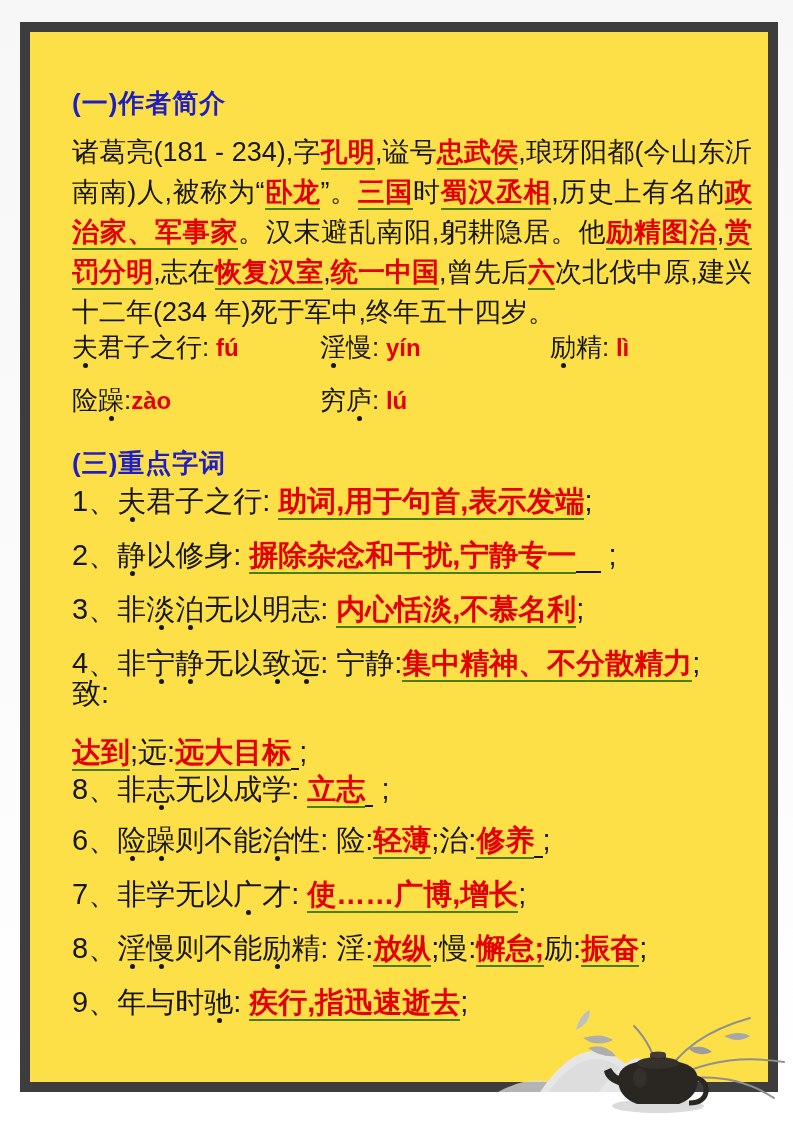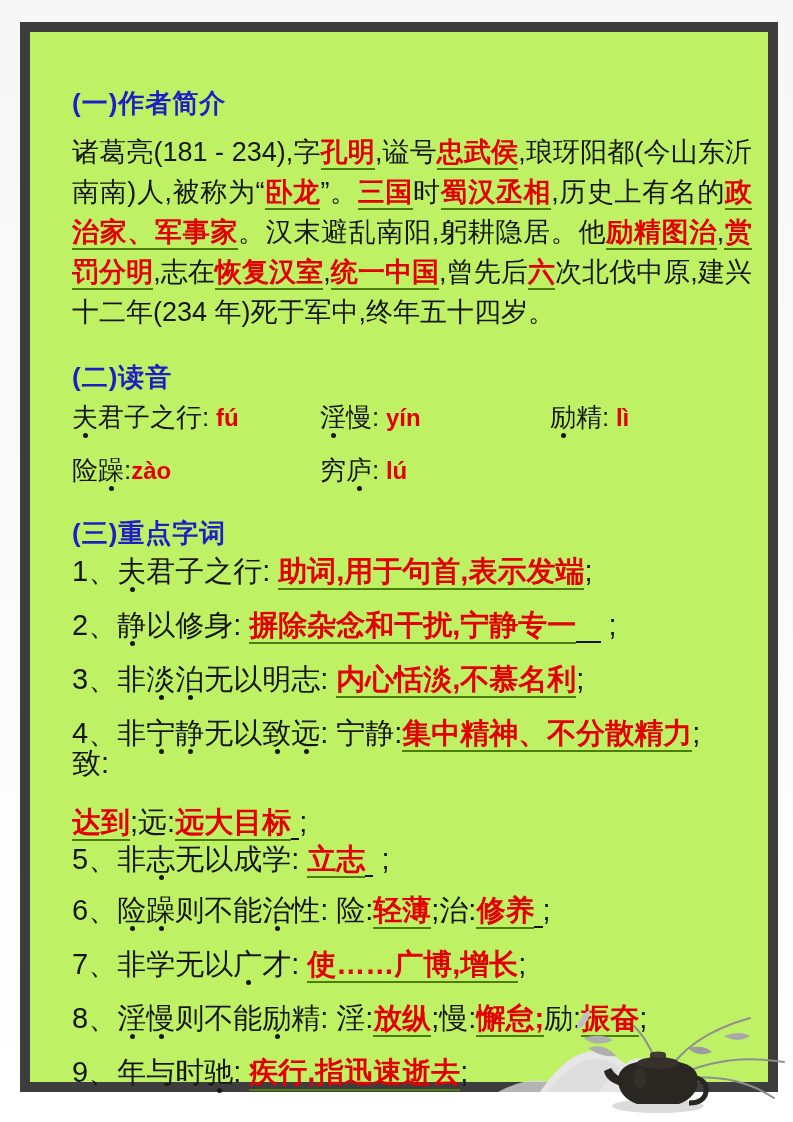--- a/index.html
+++ b/index.html
@@ -3,21 +3,21 @@
 <meta charset="utf-8">
 <style>
   html,body{margin:0;padding:0;}
   body{
     width:793px;height:1122px;position:relative;overflow:hidden;
     background:linear-gradient(180deg,#f7f7f7 0%,#fbfbfb 60%,#ffffff 100%);
     font-family:"Liberation Sans","DejaVu Sans",sans-serif;
   }
   .page{
     position:absolute;left:20px;top:22px;width:758px;height:1070px;
-    box-sizing:border-box;border:10px solid #3d3d3d;background:#bef264;
+    box-sizing:border-box;border:10px solid #3d3d3d;background:#fde047;
   }
   .content{position:absolute;left:10px;top:10px;right:10px;bottom:10px;
     padding:46px 26px 0 32px;box-sizing:border-box;}
   .heading{color:#1e1ec4;font-weight:700;font-size:26px;line-height:30px;
     letter-spacing:1px;margin:0;}
   .h1{margin-bottom:14px;}
   .h2{margin-top:30px;margin-bottom:10px;}
   .h3{margin-top:32px;margin-bottom:8px;}
   .para{font-size:27px;line-height:40px;color:#161616;text-align:justify;
     margin:0;width:680px;}
@@ -38,41 +38,40 @@
   .deco{position:absolute;left:488px;top:1008px;width:305px;height:112px;z-index:5;}
 </style>
 </head>
 <body>
 
 <div class="page">
   <div class="content">
     <h2 class="heading h1">(一)作者简介</h2>
     <p class="para"><span class="n">诸葛亮(181 - 234),字</span><span class="r">孔明</span><span class="n">,谥号</span><span class="r">忠武侯</span><span class="n">,琅玡阳都(今山东沂南南)人,被称为“</span><span class="r">卧龙</span><span class="n">”。</span><span class="r">三国</span><span class="n">时</span><span class="r">蜀汉丞相</span><span class="n">,历史上有名的</span><span class="r">政治家、军事家</span><span class="n">。汉末避乱南阳,躬耕隐居。他</span><span class="r">励精图治</span><span class="n">,</span><span class="r">赏罚分明</span><span class="n">,志在</span><span class="r">恢复汉室</span><span class="n">,</span><span class="r">统一中国</span><span class="n">,曾先后</span><span class="r">六</span><span class="n">次北伐中原,建兴十二年(234 年)死于军中,终年五十四岁。</span></p>
 
-    <h2 class="heading h2">(二)读音</h2>
     <div>
         <div class="pyrow">
           <div class="pycell"><span class="n"><span class="dc">夫</span></span><span class="n">君子之行:</span><span class="py">&nbsp;fú</span></div>
           <div class="pycell"><span class="n"><span class="dc">淫</span></span><span class="n">慢:</span><span class="py">&nbsp;yín</span></div>
           <div class="pycell"><span class="n"><span class="dc">励</span></span><span class="n">精:</span><span class="py">&nbsp;lì</span></div>
         </div>
         <div class="pyrow">
           <div class="pycell"><span class="n">险</span><span class="n"><span class="dc">躁</span></span><span class="n">:</span><span class="py">zào</span></div>
           <div class="pycell"><span class="n">穷</span><span class="n"><span class="dc">庐</span></span><span class="n">:</span><span class="py">&nbsp;lú</span></div>
         </div>
       </div>
 
     <h2 class="heading h3">(三)重点字词</h2>
     <div>
         <div class="item"><span class="n">1、</span><span class="n"><span class="dc">夫</span></span><span class="n">君子之行: </span><span class="r">助词,用于句首,表示发端</span><span class="n">;</span></div>
         <div class="item"><span class="n">2、</span><span class="n"><span class="dc">静</span></span><span class="n">以修身: </span><span class="r">摒除杂念和干扰,宁静专一</span><span class="u">&nbsp;&nbsp;&nbsp;</span><span class="n"> ;</span></div>
         <div class="item"><span class="n">3、非</span><span class="n"><span class="dc">淡</span><span class="dc">泊</span></span><span class="n">无以明志: </span><span class="r">内心恬淡,不慕名利</span><span class="n">;</span></div>
         <div class="item"><span class="n">4、非</span><span class="n"><span class="dc">宁</span><span class="dc">静</span></span><span class="n">无以</span><span class="n"><span class="dc">致</span><span class="dc">远</span></span><span class="n">: 宁静:</span><span class="r">集中精神、不分散精力</span><span class="n">;致:</span></div>
         <div class="item cont"><span class="r">达到</span><span class="n">;远:</span><span class="r">远大目标</span><span class="u">&nbsp;</span><span class="n">;</span></div>
-        <div class="item tight"><span class="n">5、非</span><span class="n"><span class="dc">志</span></span><span class="n">无以成学: </span><span class="r">立志</span><span class="u">&nbsp;</span><span class="n"> ;</span></div>
+        <div class="item tight"><span class="n">8、非</span><span class="n"><span class="dc">志</span></span><span class="n">无以成学: </span><span class="r">立志</span><span class="u">&nbsp;</span><span class="n"> ;</span></div>
         <div class="item"><span class="n">6、</span><span class="n"><span class="dc">险</span><span class="dc">躁</span></span><span class="n">则不能</span><span class="n"><span class="dc">治</span></span><span class="n">性: 险:</span><span class="r">轻薄</span><span class="n">;治:</span><span class="r">修养</span><span class="u">&nbsp;</span><span class="n">;</span></div>
         <div class="item"><span class="n">7、非学无以</span><span class="n"><span class="dc">广</span></span><span class="n">才: </span><span class="r">使……广博,增长</span><span class="n">;</span></div>
         <div class="item"><span class="n">8、</span><span class="n"><span class="dc">淫</span><span class="dc">慢</span></span><span class="n">则不能</span><span class="n"><span class="dc">励</span></span><span class="n">精: 淫:</span><span class="r">放纵</span><span class="n">;慢:</span><span class="r">懈怠;</span><span class="n">励:</span><span class="r">振奋</span><span class="n">;</span></div>
         <div class="item"><span class="n">9、年与时</span><span class="n"><span class="dc">驰</span></span><span class="n">: </span><span class="r">疾行,指迅速逝去</span><span class="n">;</span></div>
       </div>
   </div>
 </div>
 
 <svg class="deco" viewBox="0 0 305 112" aria-hidden="true">
   <g>

